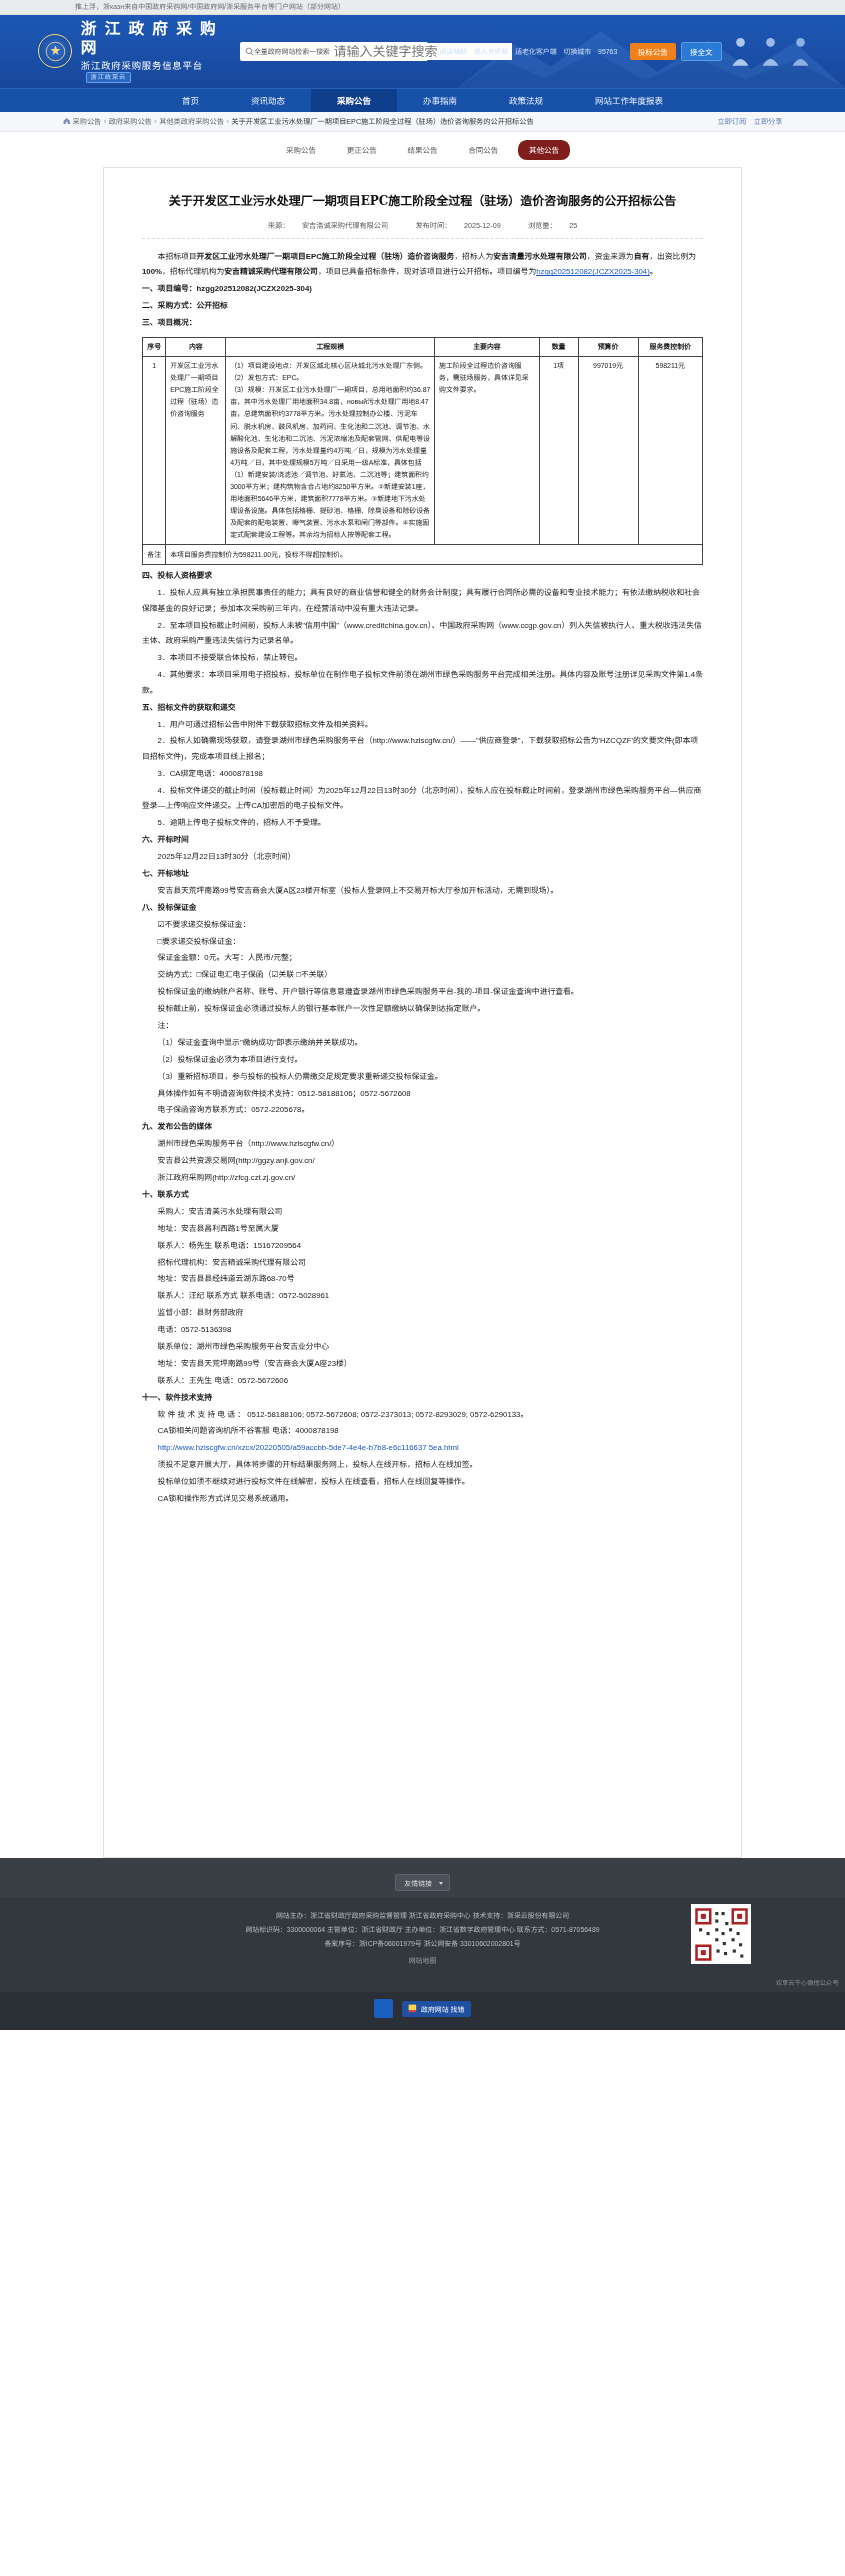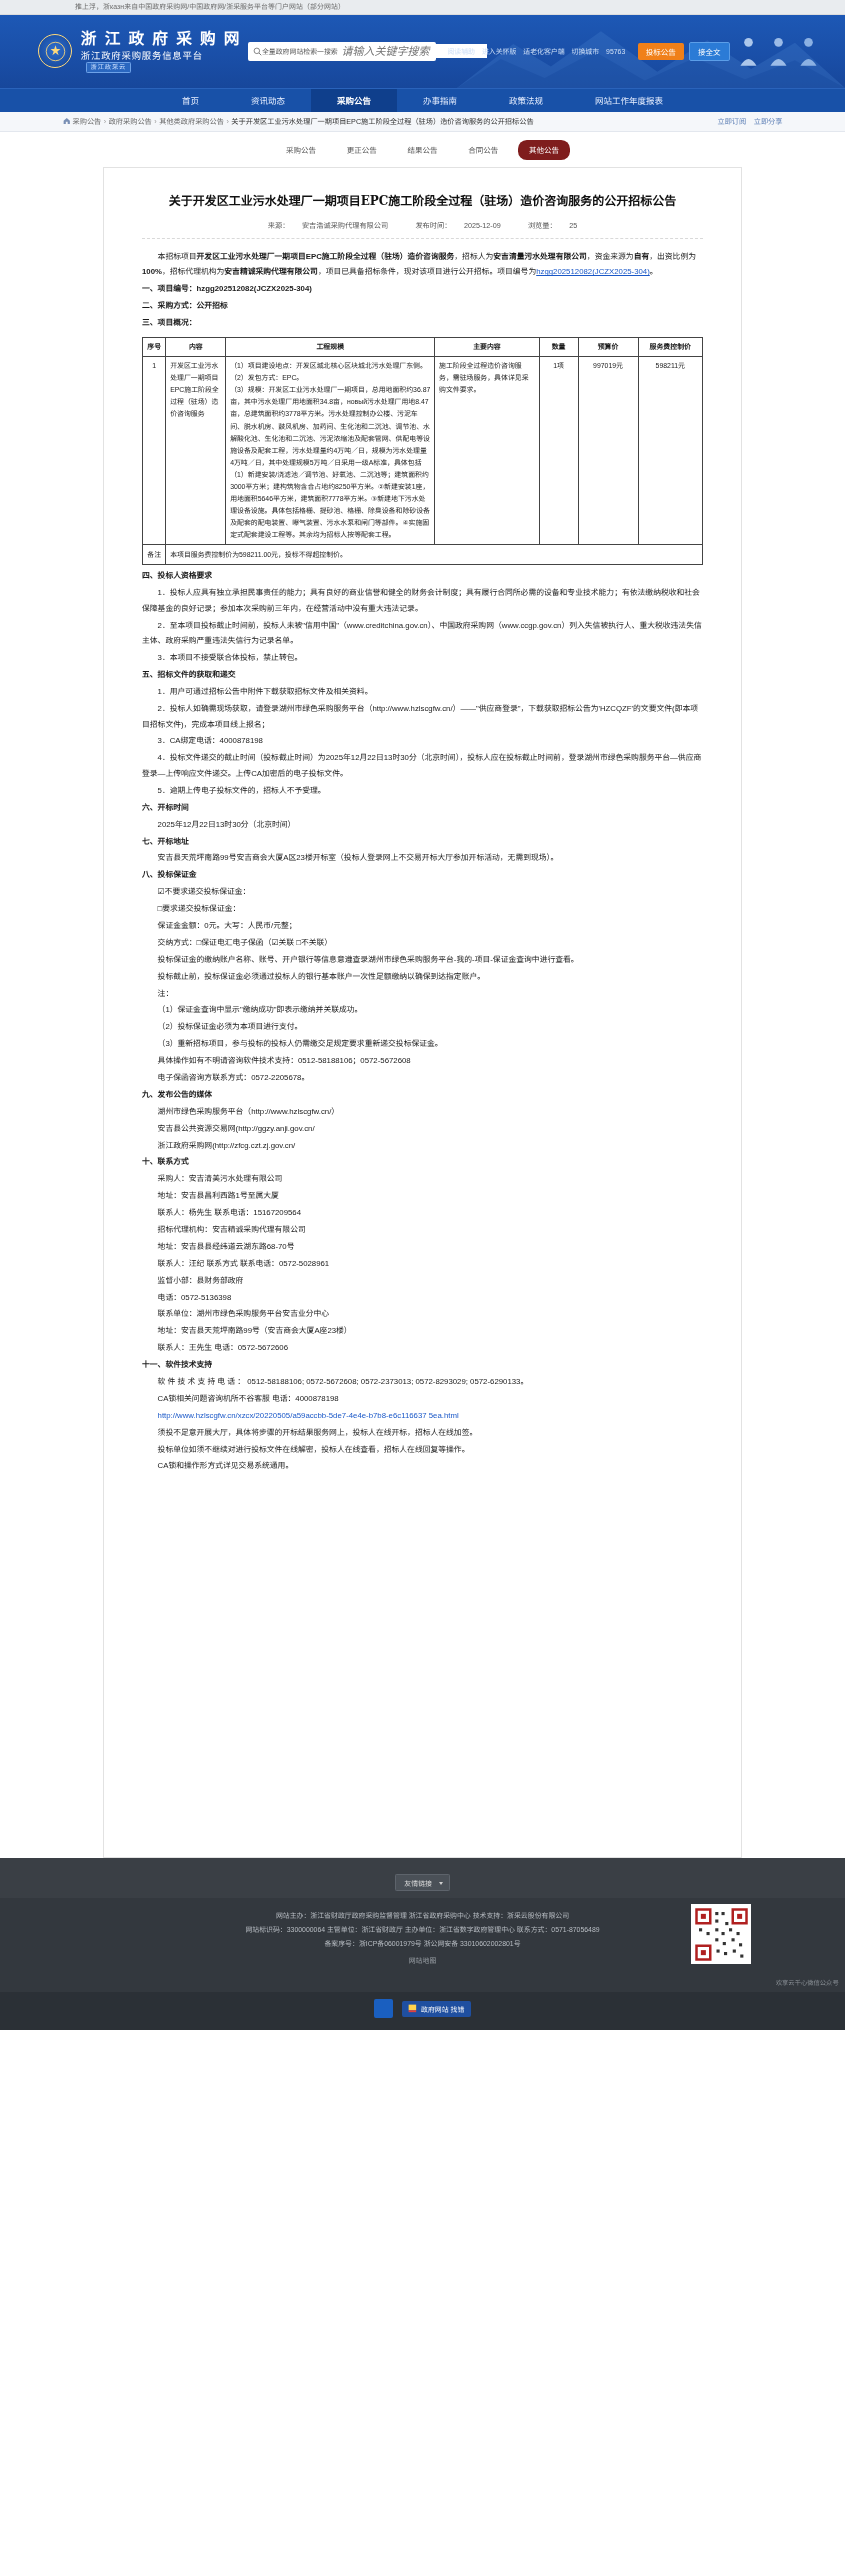--- a/index.html
+++ b/index.html
@@ -30,21 +30,21 @@
     overflow: hidden;
   }
   .header .mountains {
     position: absolute; right: 0; top: 0; width: 388px; height: 73px;
     opacity: .35;
   }
   .hdr-inner {
     position: relative;
     display: flex; align-items: center;
     height: 73px;
-    padding: 0 26px 0 38px;
+    padding: 0 34px 0 38px;
   }
   .logo-emblem {
     width: 34px; height: 34px; border-radius: 50%;
     border: 1.3px solid #ffd97a;
     background: radial-gradient(circle at 50% 45%, #2e6fd0 0%, #1b4fa4 70%);
     display: flex; align-items: center; justify-content: center;
     margin-right: 8.8px;
     flex: none;
   }
   .logo-emblem svg { display: block; }
@@ -70,22 +70,22 @@
     border-radius: 1.9px;
     height: 19px;
     width: 188px;
     padding: 0 5px;
     margin-right: 8.8px;
   }
   .searchbox .scope {
     font-size: 6.9px; color: #555; white-space: nowrap;
   }
   .searchbox input {
-    border: 0; outline: 0; flex: 1; font-size: 11px; color: #999;
-    padding-left: 3.8px; font-family: inherit; font-style: italic;
+    border: 0; outline: 0; flex: 1; font-size: 13px; color: #999;
+    padding-left: 3.8px; font-family: inherit;
   }
   .search-icon { width: 8.8px; height: 8.8px; flex: none; }
   .hdr-links { color: #cfe0f7; font-size: 6.9px; margin-right: 10px; white-space: nowrap;}
   .hdr-links span { margin: 0 2.5px; }
   .btn-orange, .btn-blue {
     display: inline-block;
     font-size: 7.5px; color: #fff;
     padding: 3.1px 8.1px; border-radius: 1.9px;
     margin-right: 5px; white-space: nowrap;
   }
@@ -410,20 +410,21 @@
             <td class="remark-cell" colspan="6">本项目服务费控制价为598211.00元，投标不得超控制价。</td>
           </tr>
         </tbody>
       </table>
 
       <div>
         <p class="h2">四、投标人资格要求</p>
         <p class="ind2">1．投标人应具有独立承担民事责任的能力；具有良好的商业信誉和健全的财务会计制度；具有履行合同所必需的设备和专业技术能力；有依法缴纳税收和社会保障基金的良好记录；参加本次采购前三年内，在经营活动中没有重大违法记录。</p>
         <p class="ind2">2．至本项目投标截止时间前，投标人未被"信用中国"（www.creditchina.gov.cn）、中国政府采购网（www.ccgp.gov.cn）列入失信被执行人、重大税收违法失信主体、政府采购严重违法失信行为记录名单。</p>
         <p class="ind2">3．本项目不接受联合体投标，禁止转包。</p>
+        <p class="ind2">4．其他要求：本项目采用电子招投标，投标单位在制作电子投标文件前须在湖州市绿色采购服务平台完成相关注册。具体内容及账号注册详见采购文件第1.4条款。</p>
       </div>
 
       <div>
         <p class="h2">五、招标文件的获取和递交</p>
         <p class="ind2">1．用户可通过招标公告中附件下载获取招标文件及相关资料。</p>
         <p class="ind2">2．投标人如确需现场获取，请登录湖州市绿色采购服务平台（http://www.hzlscgfw.cn/）——"供应商登录"，下载获取招标公告为'HZCQZF'的文要文件(即本项目招标文件)，完成本项目线上报名；</p>
         <p class="ind2">3．CA绑定电话：4000878198</p>
         <p class="ind2">4．投标文件递交的截止时间（投标截止时间）为2025年12月22日13时30分（北京时间），投标人应在投标截止时间前，登录湖州市绿色采购服务平台—供应商登录—上传响应文件递交。上传CA加密后的电子投标文件。</p>
         <p class="ind2">5．逾期上传电子投标文件的，招标人不予受理。</p>
       </div>

